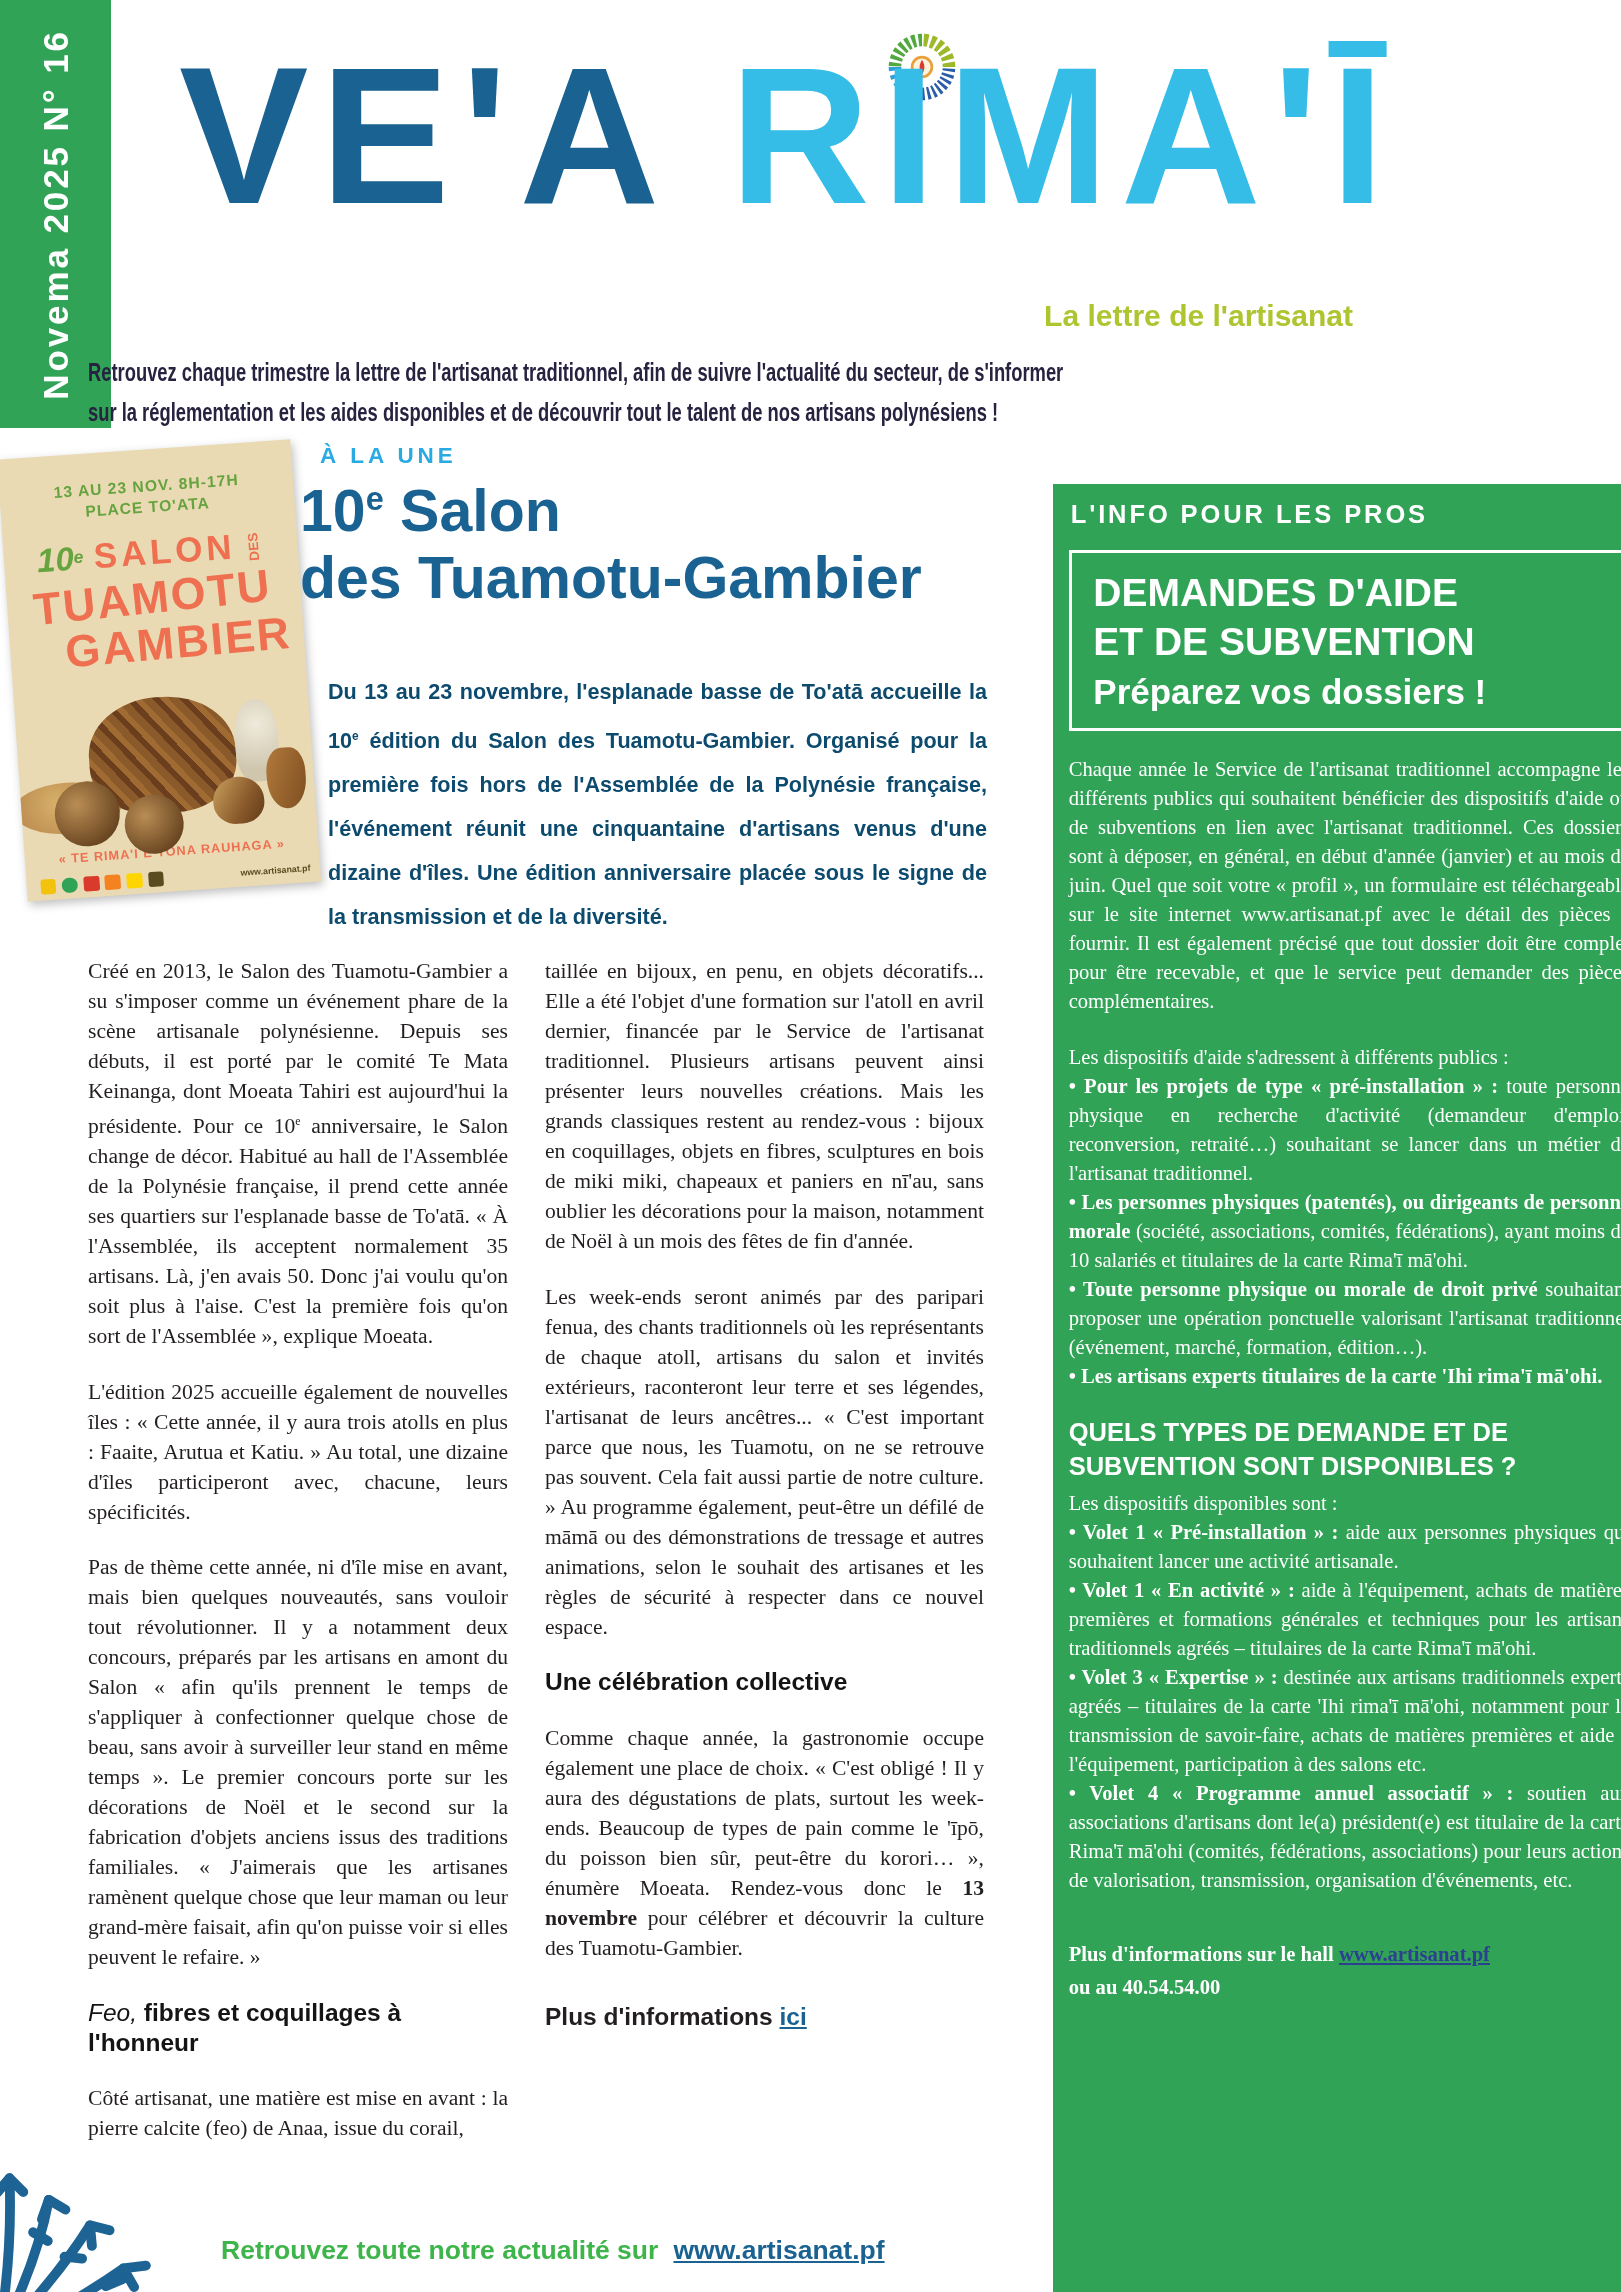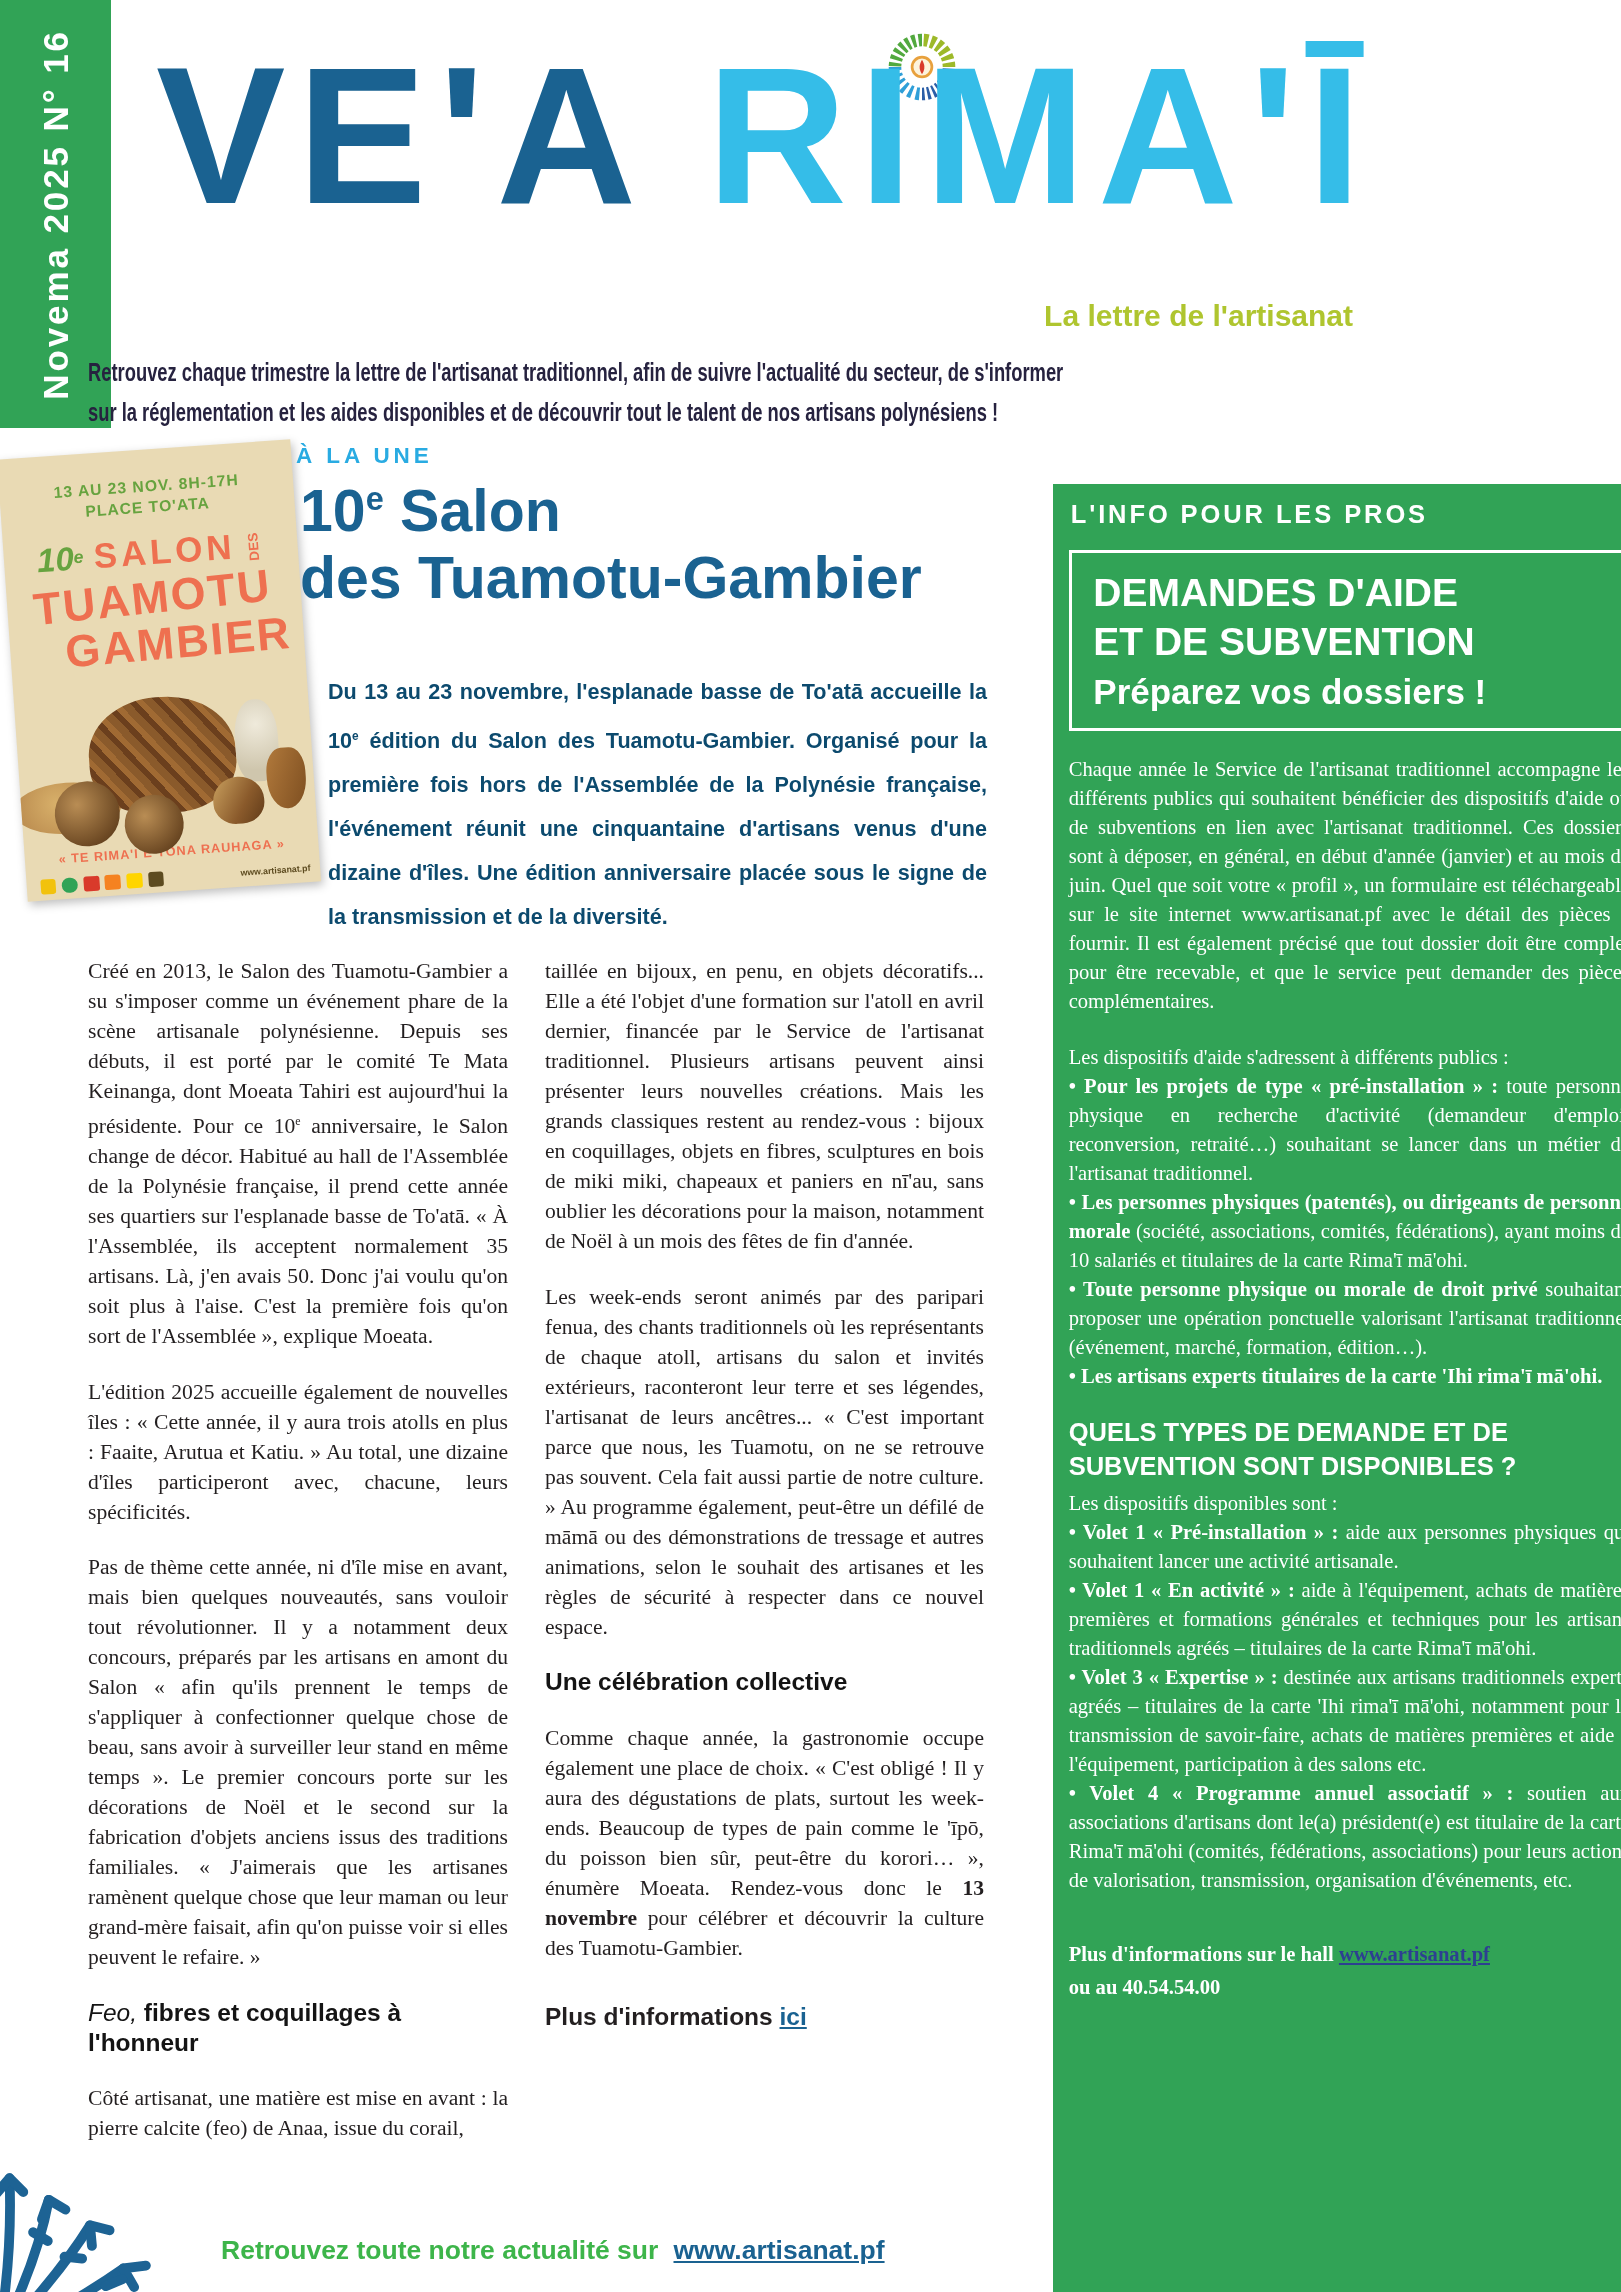--- a/index.html
+++ b/index.html
@@ -7,21 +7,21 @@
         font-family:"Liberation Sans",sans-serif;}
 
   
   .issue-bar{position:absolute;left:0;top:0;width:111px;height:428px;background:#31a356;
              display:flex;align-items:center;justify-content:center;}
   .issue-text{writing-mode:vertical-rl;transform:rotate(180deg);color:#ffffff;
               font-weight:700;font-size:35px;letter-spacing:2.9px;white-space:nowrap;}
 
   
   .logo{position:absolute;left:877px;top:21.6px;width:90px;height:90px;}
-  .masthead{position:absolute;left:156px;top:39px;margin:0;font-weight:700;
+  .masthead{position:absolute;left:179px;top:39px;margin:0;font-weight:700;
             font-size:194px;line-height:1;letter-spacing:11.8px;white-space:nowrap;}
   .masthead .t1{color:#1a6291;}
   .masthead .t2{color:#35bde8;}
   .tagline{position:absolute;left:686px;top:299px;width:667px;text-align:right;
            color:#afc52f;font-weight:700;font-size:30px;}
   .intro{position:absolute;left:88px;top:353px;margin:0;color:#26223f;font-weight:700;
          font-size:25.5px;line-height:1.55;transform:scaleX(0.72);transform-origin:left top;
          white-space:nowrap;}
 
   
@@ -58,21 +58,21 @@
   .poster-quote{margin-top:9.8px;text-align:center;color:#ee7050;font-weight:700;font-size:12.7px;
                 letter-spacing:1px;}
   .poster-logos{display:flex;align-items:center;gap:5.9px;margin:11.8px 9.8px 0 13.7px;}
   .pl{display:inline-block;width:15.7px;height:15.7px;border-radius:2.9px;}
   .pl.c1{background:#f2c20d;}.pl.c2{background:#31a356;border-radius:50%;}
   .pl.c3{background:#d93a2b;}.pl.c4{background:#f58220;}.pl.c5{background:#ffd500;}
   .pl.c6{background:#5d4b20;}
   .p-url{margin-left:auto;font-size:8.8px;color:#5d4b20;font-weight:700;}
 
   
-  .kicker{position:absolute;left:296px;top:443px;color:#29abe2;font-weight:700;
+  .kicker{position:absolute;left:320px;top:443px;color:#29abe2;font-weight:700;
           font-size:22.5px;letter-spacing:3.9px;}
   .article-title{position:absolute;left:300px;top:478px;margin:0;color:#1a6291;
                  font-weight:700;font-size:59px;line-height:1.13;}
   .article-title .line{display:block;}
   .standfirst{position:absolute;left:328px;top:670px;width:659px;margin:0;color:#0c4a6e;
               font-weight:700;font-size:21.6px;line-height:44px;text-align:justify;}
 
   
   .col{position:absolute;top:956px;font-family:"Liberation Serif",serif;color:#231f20;
        font-size:21.6px;line-height:30px;text-align:justify;}

